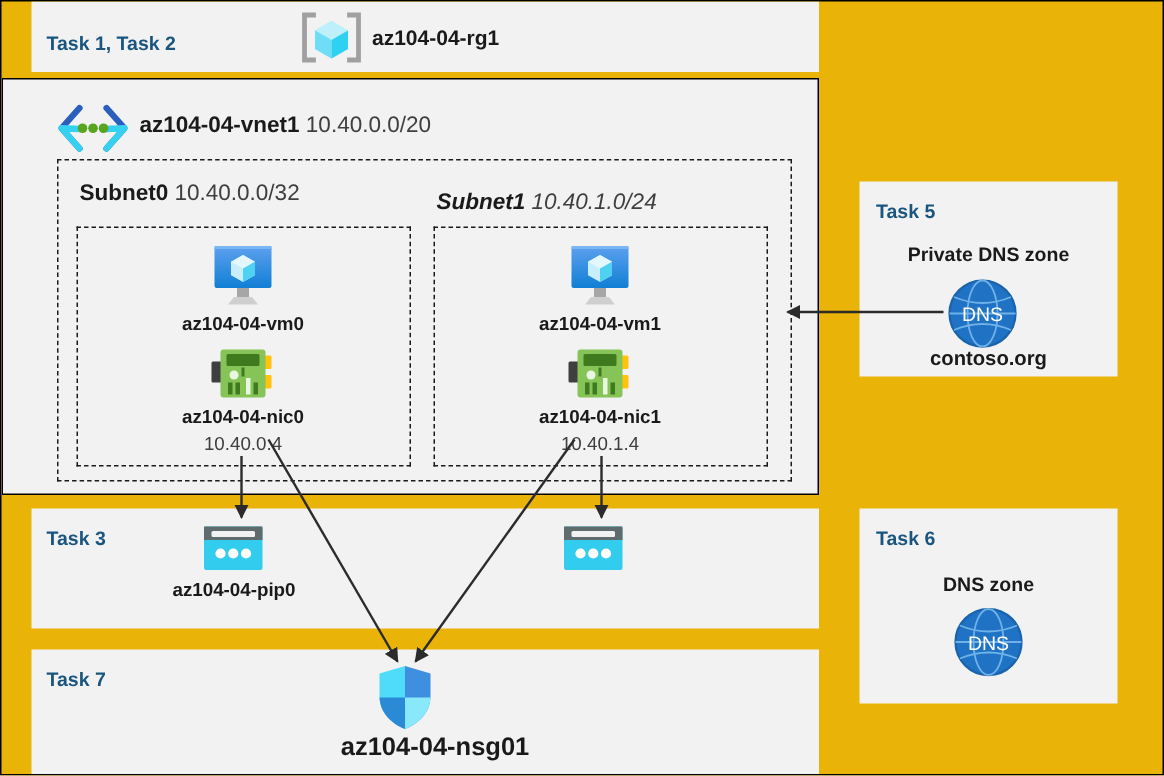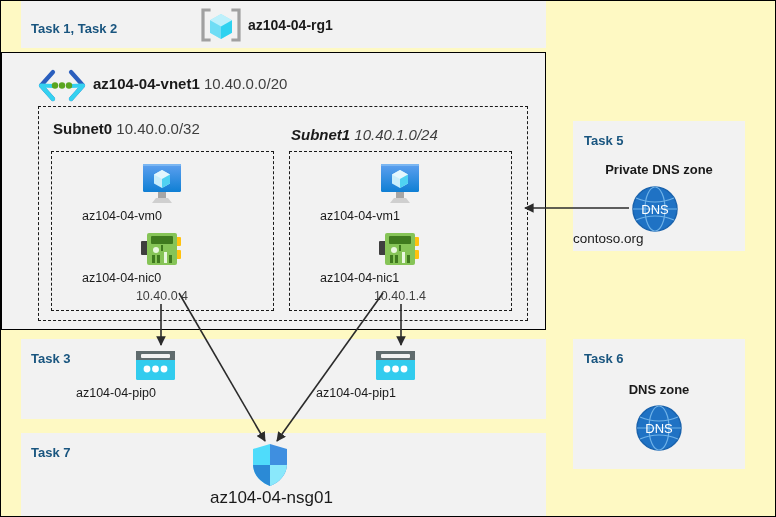--- a/index.html
+++ b/index.html
@@ -7,21 +7,21 @@
     padding: 0;
     background: #ffffff;
   }
   body {
     font-family: "Liberation Sans", sans-serif;
   }
   #canvas {
     position: relative;
     width: 776px;
     height: 517px;
-    background: #fef9c3;
+    background: #eab308;
     overflow: hidden;
     border: 1px solid #000000;
     box-sizing: border-box;
   }
   .panel {
     position: absolute;
     background: #f2f2f2;
     box-sizing: border-box;
   }
   .panel-bordered {
@@ -42,22 +42,23 @@
   }
   .res-title b { font-weight: bold; }
   .res-title .cidr { font-weight: normal; color: #3f3f3f; }
   .dashed {
     position: absolute;
     border: 1.5px dashed #1a1a1a;
     box-sizing: border-box;
   }
   .node-label {
     position: absolute;
+    text-align: center;
     font-size: 12.5px;
-    font-weight: normal;
+    font-weight: bold;
     color: #1a1a1a;
     white-space: nowrap;
   }
   .node-sublabel {
     position: absolute;
     text-align: center;
     font-size: 12.5px;
     font-weight: normal;
     color: #3f3f3f;
     white-space: nowrap;
@@ -228,21 +229,20 @@
   <div class="icon" style="left:372px; top:348px;">
     <svg width="45" height="33" viewBox="0 0 45 33">
       <rect x="3" y="2" width="39" height="29" rx="1.5" fill="#32ccee"></rect>
       <rect x="3" y="2" width="39" height="9" fill="#5f6b6d"></rect>
       <rect x="8" y="5" width="29" height="4" rx="1" fill="#f2f2f2"></rect>
       <circle cx="14" cy="20" r="3.4" fill="#ffffff"></circle>
       <circle cx="22.5" cy="20" r="3.4" fill="#ffffff"></circle>
       <circle cx="31" cy="20" r="3.4" fill="#ffffff"></circle>
     </svg>
   </div>
-  <div class="node-label" style="left:315px; top:385px; width:160px;">az104-04-pip1</div>
 
   <div class="panel" style="left:20px; top:432px; width:525px; height:83px;"></div>
   <div class="task-label" style="left:30px; top:444px;">Task 7</div>
 
   <div class="icon" style="left:249px; top:442px;">
     <svg width="40" height="45" viewBox="0 0 40 45">
       <path d="M20 1 L37 6 L37 21 C37 32 29 39.5 20 43 L20 1 Z" fill="#3f8fe0"></path>
       <path d="M20 1 L3 6 L3 21 C3 32 11 39.5 20 43 L20 1 Z" fill="#4fdcfb"></path>
       <path d="M20 22 L37 22 L37 21 C37 32 29 39.5 20 43 L20 22 Z" fill="#8ae8fb"></path>
       <path d="M20 22 L3 22 L3 21 C3 32 11 39.5 20 43 L20 22 Z" fill="#2b8ad6"></path>

